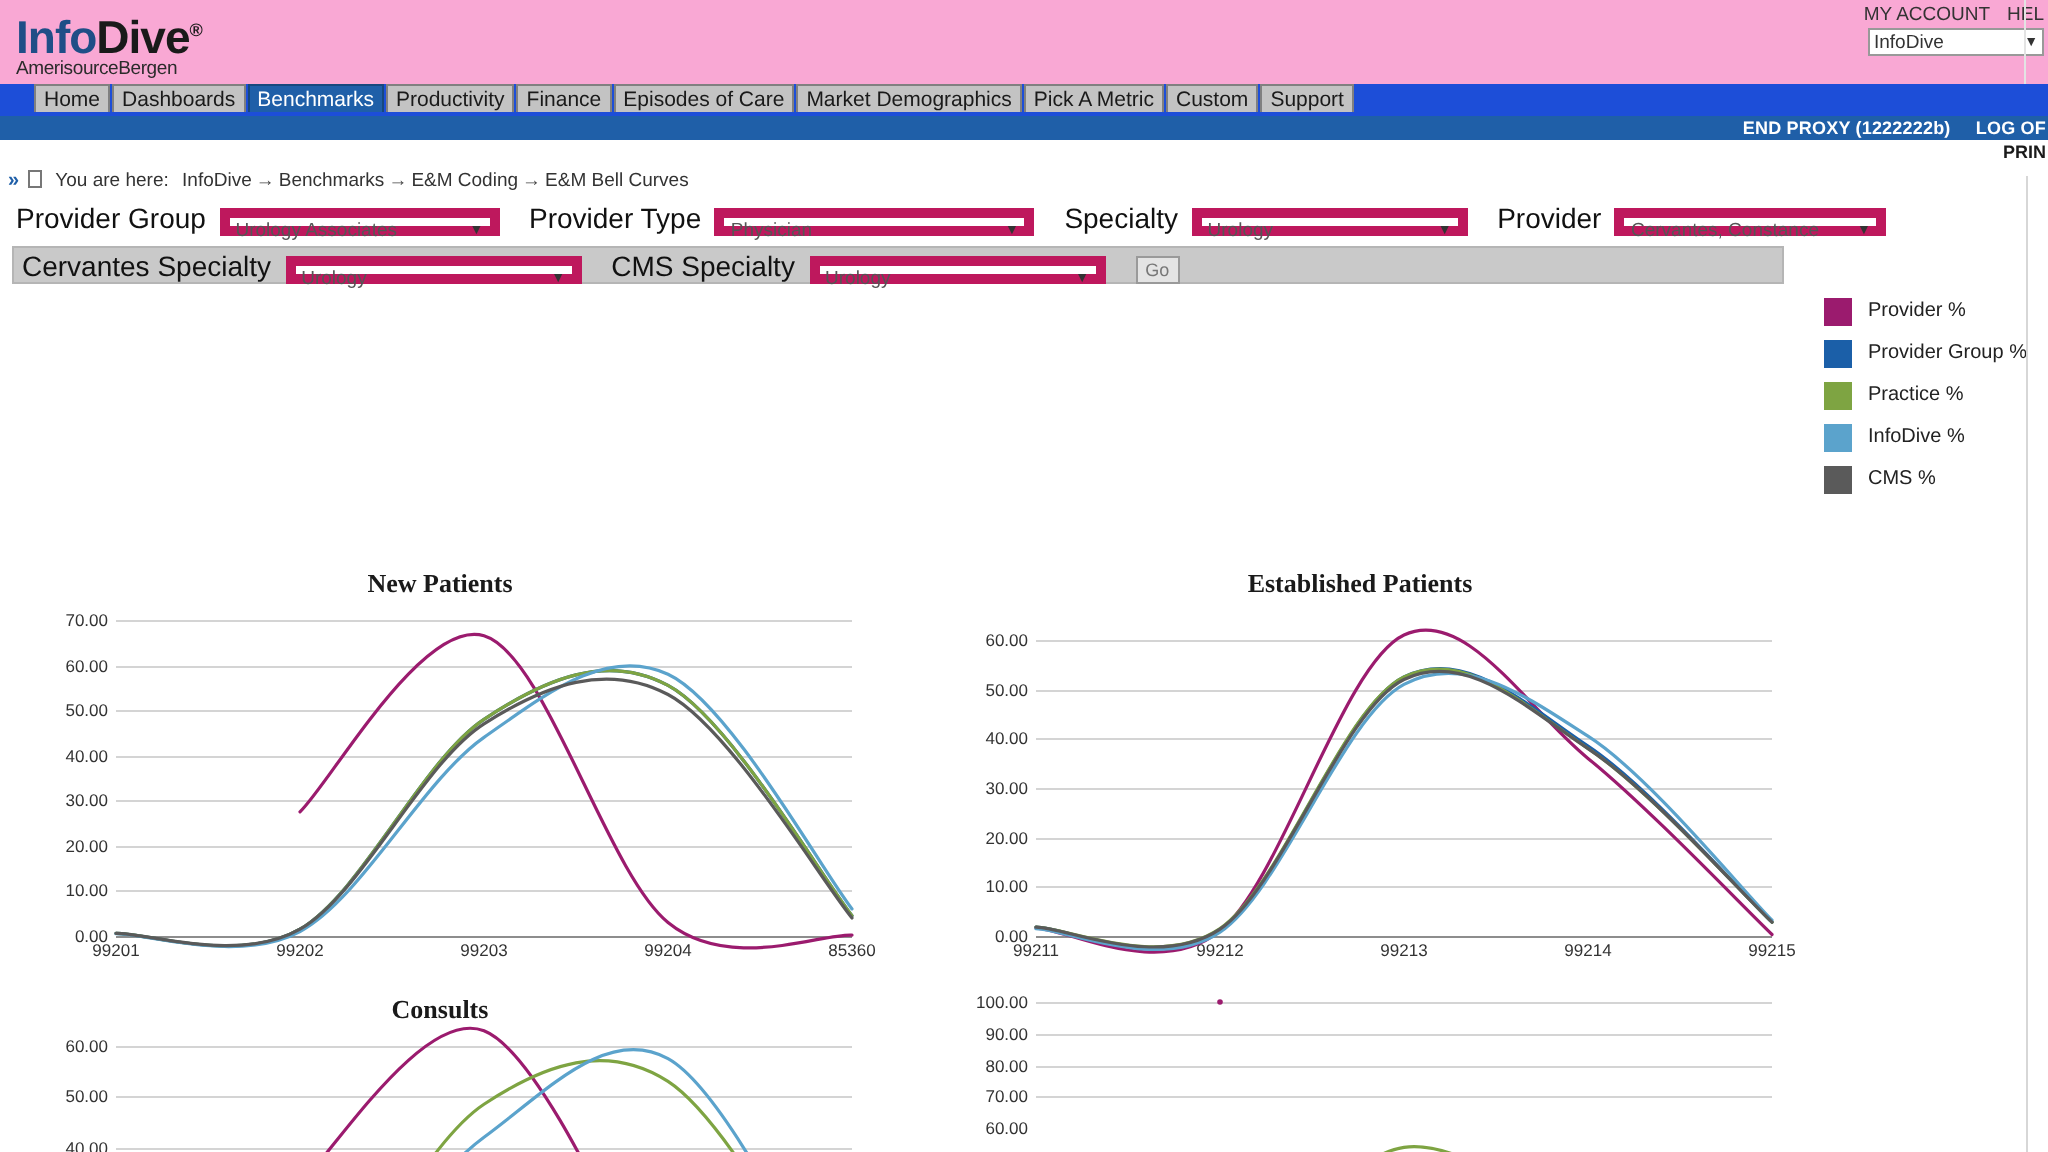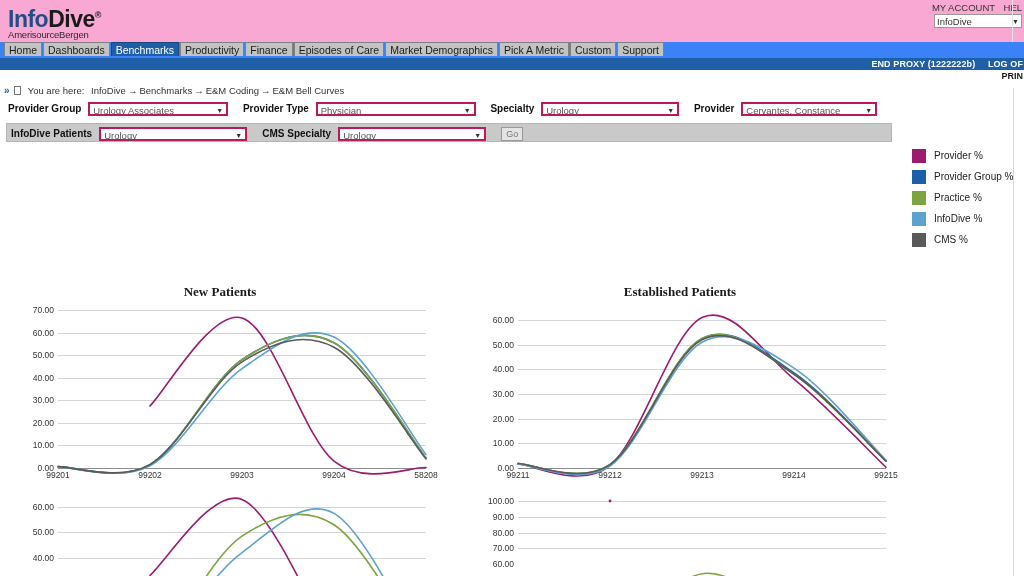--- a/index.html
+++ b/index.html
@@ -28,22 +28,22 @@
   .acct-select {
     position:absolute; right:2px; top:14px;
     width:88px; height:14px; font-size:9.5px;
     border:1px solid #999; background:#fff; color:#333;
     padding:0 2px; line-height:13px;
   }
   .acct-select .caret { float:right; font-size:7px; color:#333; line-height:13px;}
 
   
   .tabbar {
-    position:relative; height:16px; background:#3b82f6;
-    padding-left:4px; white-space:nowrap;
+    position:relative; height:16px; background:#1d4ed8;
+    padding-left:17px; white-space:nowrap;
   }
   .tab {
     display:inline-block; height:14px; line-height:14px;
     font-size:10.5px; color:#1a1a1a; padding:0 4px;
     border:1px solid #808080; border-bottom:none;
     background:#C3C3C3; margin-right:1px; vertical-align:top;
   }
   .tab.active { background:#1F5FA8; color:#fff; border-color:#17487e; }
 
   .bluebar {
@@ -68,24 +68,24 @@
   .crumb-doc { display:inline-block; width:7px; height:9px; border:1px solid #777;
                background:#fff; vertical-align:-1px; margin:0 4px 0 2px; }
   .crumb-here { margin-right:4px; }
   .crumb-sep { color:#444; padding:0 2px; }
 
   
   .filterrow {
     position:relative; height:20px; line-height:20px;
     padding-left:8px; font-size:10px; white-space:nowrap;
   }
-  .flabel { font-weight:bold; color:#111; margin-right:4px; font-size:10px; }
+  .flabel { font-weight:normal; color:#111; margin-right:4px; font-size:14px; }
   .fsel {
     display:inline-block; height:14px; line-height:13px; vertical-align:middle;
-    border:2px solid #be185d; background:#fff; color:#555;
+    border:5px solid #be185d; background:#fff; color:#555;
     font-size:9.5px; padding:0 1px 0 3px; position:relative; margin-right:12px;
   }
   .fsel .caret { position:absolute; right:3px; top:0; font-size:7px; color:#333; }
   .w-pg { width:140px; }
   .w-pt { width:160px; }
   .w-sp { width:138px; }
   .w-pv { width:136px; }
 
   .graybar {
     position:relative; height:19px; margin:4px 0 0 6px; width:886px;
@@ -192,21 +192,21 @@
     </span>
 
     <span class="flabel">Provider</span>
     <span class="fsel w-pv">
       <span>Cervantes, Constance</span>
       <span class="caret">▼</span>
     </span>
   </div>
 
   <div class="graybar">
-    <span class="flabel">InfoDive Patients</span>
+    <span class="flabel">Cervantes Specialty</span>
     <span class="fsel w-ids">
       <span>Urology</span>
       <span class="caret">▼</span>
     </span>
 
     <span class="flabel">CMS Specialty</span>
     <span class="fsel w-cms">
       <span>Urology</span>
       <span class="caret">▼</span>
     </span>
@@ -231,21 +231,21 @@
           <div class="gridline" style="top: 45.1429px;"></div>
           <div class="ytick" style="top: 45.1429px;">50.00</div>
           <div class="gridline" style="top: 22.5714px;"></div>
           <div class="ytick" style="top: 22.5714px;">60.00</div>
           <div class="gridline" style="top: 0px;"></div>
           <div class="ytick" style="top: 0px;">70.00</div>
           <div class="xtick" style="left: 0px;">99201</div>
           <div class="xtick" style="left: 92px;">99202</div>
           <div class="xtick" style="left: 184px;">99203</div>
           <div class="xtick" style="left: 276px;">99204</div>
-          <div class="xtick" style="left: 368px;">58208</div>
+          <div class="xtick" style="left: 368px;">85360</div>
           <svg class="series" width="368" height="158">
             <path d="M92.00,95.93 C107.33,81.26 153.33,-1.32 184.00,7.90 C214.67,17.12 245.33,126.29 276.00,151.23 C306.67,176.17 352.67,156.50 368.00,157.55" fill="none" stroke="#9B1B6E" stroke-width="1.6" stroke-linecap="round" stroke-linejoin="round"></path>
             <path d="M0.00,156.65 C15.33,156.31 61.33,172.45 92.00,154.61 C122.67,136.78 153.33,69.97 184.00,49.66 C214.67,29.34 245.33,16.36 276.00,32.73 C306.67,49.09 352.67,128.66 368.00,147.84" fill="none" stroke="#1B5FA8" stroke-width="1.6" stroke-linecap="round" stroke-linejoin="round"></path>
             <path d="M0.00,156.65 C15.33,156.31 61.33,172.45 92.00,154.61 C122.67,136.78 153.33,69.97 184.00,49.66 C214.67,29.34 245.33,16.36 276.00,32.73 C306.67,49.09 352.67,128.66 368.00,147.84" fill="none" stroke="#7EA442" stroke-width="1.6" stroke-linecap="round" stroke-linejoin="round"></path>
             <path d="M0.00,156.87 C15.33,156.68 61.33,172.11 92.00,155.74 C122.67,139.38 153.33,80.13 184.00,58.69 C214.67,37.24 245.33,12.79 276.00,27.09 C306.67,41.38 352.67,124.90 368.00,144.46" fill="none" stroke="#5BA3CC" stroke-width="1.6" stroke-linecap="round" stroke-linejoin="round"></path>
             <path d="M0.00,156.65 C15.33,156.31 61.33,172.07 92.00,154.61 C122.67,137.16 153.33,71.48 184.00,51.91 C214.67,32.35 245.33,21.07 276.00,37.24 C306.67,53.42 352.67,130.35 368.00,148.97" fill="none" stroke="#5A5A5A" stroke-width="1.6" stroke-linecap="round" stroke-linejoin="round"></path>
           </svg>
         </div>
       </div>
       <div class="chart" style="left: 470px; top: 142px; width: 420px;">
@@ -273,20 +273,21 @@
           <svg class="series" width="368" height="148">
             <path d="M0.00,144.05 C15.33,144.30 61.33,169.95 92.00,145.53 C122.67,121.11 153.33,11.92 184.00,-2.47 C214.67,-16.86 245.33,34.25 276.00,59.20 C306.67,84.15 352.67,132.58 368.00,147.26" fill="none" stroke="#9B1B6E" stroke-width="1.6" stroke-linecap="round" stroke-linejoin="round"></path>
             <path d="M0.00,143.56 C15.33,143.81 61.33,165.88 92.00,145.04 C122.67,124.20 153.33,33.83 184.00,18.50 C214.67,3.17 245.33,32.60 276.00,53.03 C306.67,73.47 352.67,126.42 368.00,141.09" fill="none" stroke="#1B5FA8" stroke-width="1.6" stroke-linecap="round" stroke-linejoin="round"></path>
             <path d="M0.00,143.56 C15.33,143.68 61.33,165.14 92.00,144.30 C122.67,123.46 153.33,33.51 184.00,18.50 C214.67,3.49 245.33,33.83 276.00,54.27 C306.67,74.70 352.67,126.62 368.00,141.09" fill="none" stroke="#7EA442" stroke-width="1.6" stroke-linecap="round" stroke-linejoin="round"></path>
             <path d="M0.00,144.30 C15.33,144.59 61.33,166.38 92.00,146.03 C122.67,125.68 153.33,38.52 184.00,22.20 C214.67,5.88 245.33,28.45 276.00,48.10 C306.67,67.75 352.67,124.77 368.00,140.11" fill="none" stroke="#5BA3CC" stroke-width="1.6" stroke-linecap="round" stroke-linejoin="round"></path>
             <path d="M0.00,143.56 C15.33,143.72 61.33,165.18 92.00,144.55 C122.67,123.91 153.33,34.78 184.00,19.73 C214.67,4.69 245.33,34.04 276.00,54.27 C306.67,74.49 352.67,126.62 368.00,141.09" fill="none" stroke="#5A5A5A" stroke-width="1.6" stroke-linecap="round" stroke-linejoin="round"></path>
           </svg>
         </div>
       </div>
       <div class="chart" style="left: 10px; top: 355px; width: 420px;">
+        <div class="chart-title">Consults</div>
         <div class="plot" style="margin-left: 48px; margin-top: 10px; width: 368px; height: 152px;">
           <div class="gridline" style="top: 50.6667px;"></div>
           <div class="ytick" style="top: 50.6667px;">40.00</div>
           <div class="gridline" style="top: 25.3333px;"></div>
           <div class="ytick" style="top: 25.3333px;">50.00</div>
           <div class="gridline" style="top: 0px;"></div>
           <div class="ytick" style="top: 0px;">60.00</div>
           <svg class="series" width="368" height="152">
             <path d="M92.00,68.40 C107.33,55.73 153.33,-19.63 184.00,-7.60 C214.67,4.43 260.67,115.90 276.00,140.60" fill="none" stroke="#9B1B6E" stroke-width="1.6" stroke-linecap="round" stroke-linejoin="round"></path>
             <path d="M0.00,151.24 C15.33,149.26 61.33,159.68 92.00,139.33 C122.67,118.98 153.33,49.40 184.00,29.13 C214.67,8.87 245.33,-1.98 276.00,17.73 C306.67,37.45 352.67,125.82 368.00,147.44" fill="none" stroke="#7EA442" stroke-width="1.6" stroke-linecap="round" stroke-linejoin="round"></path>

